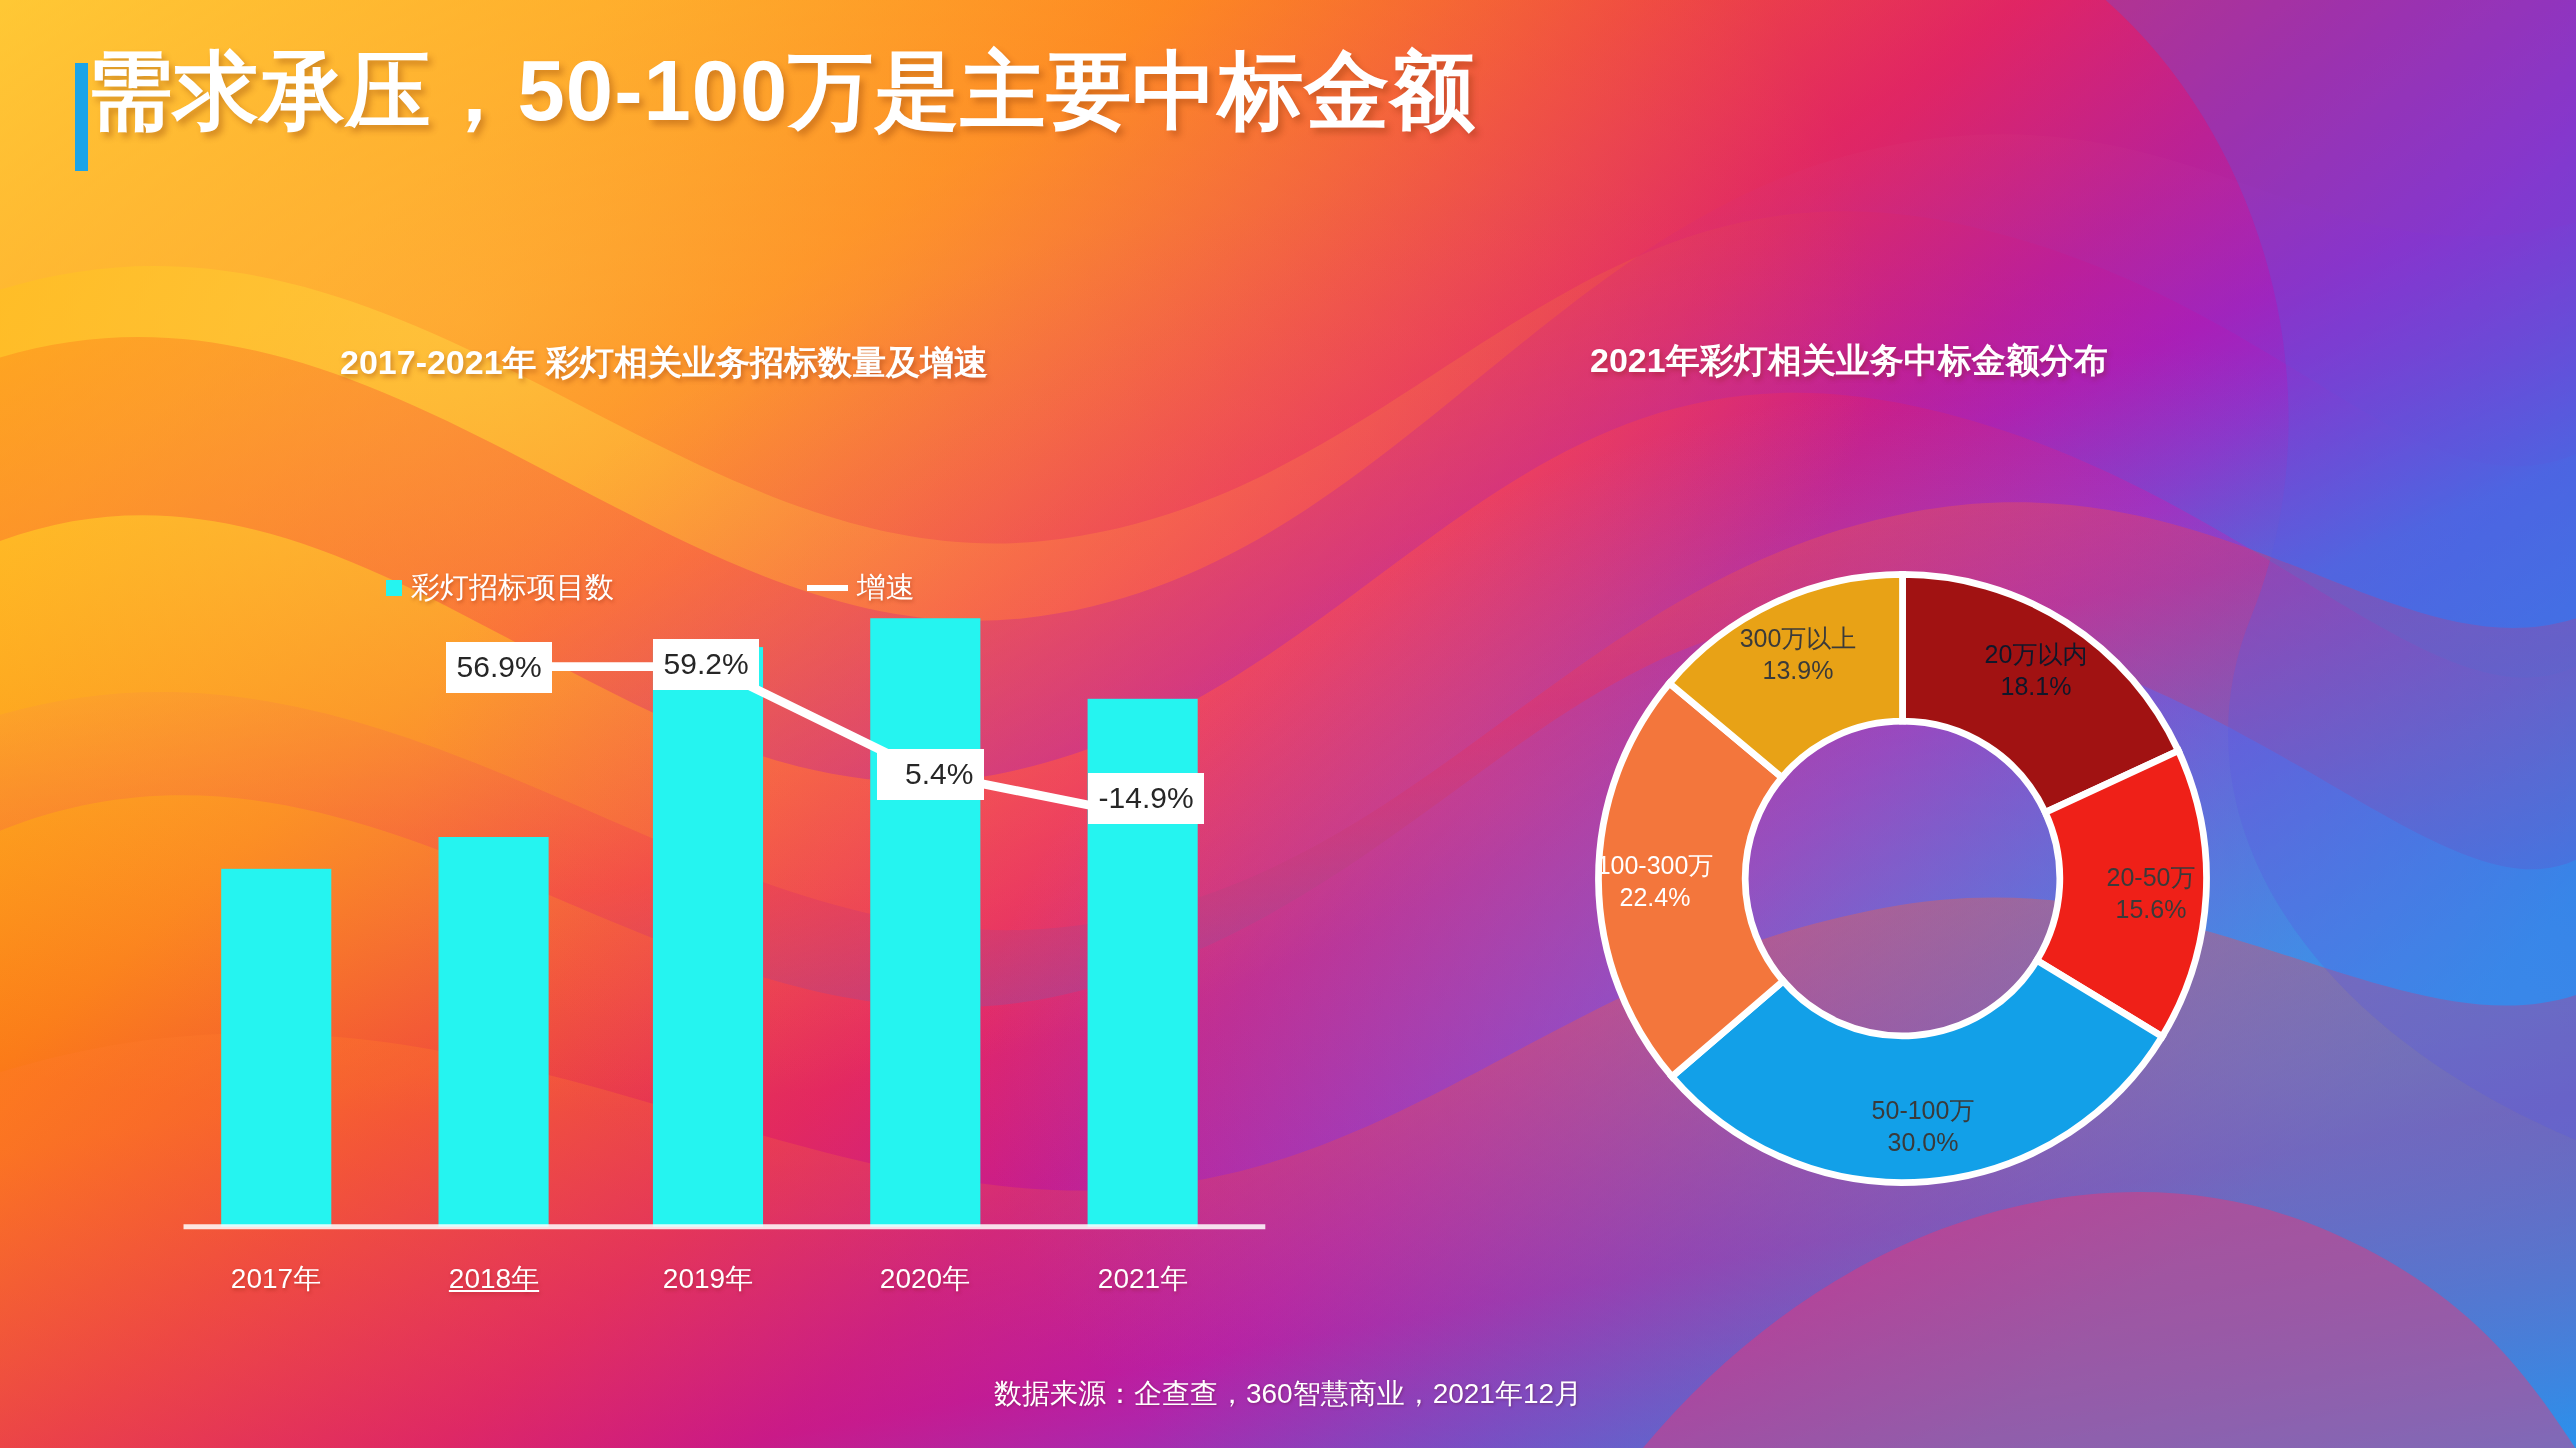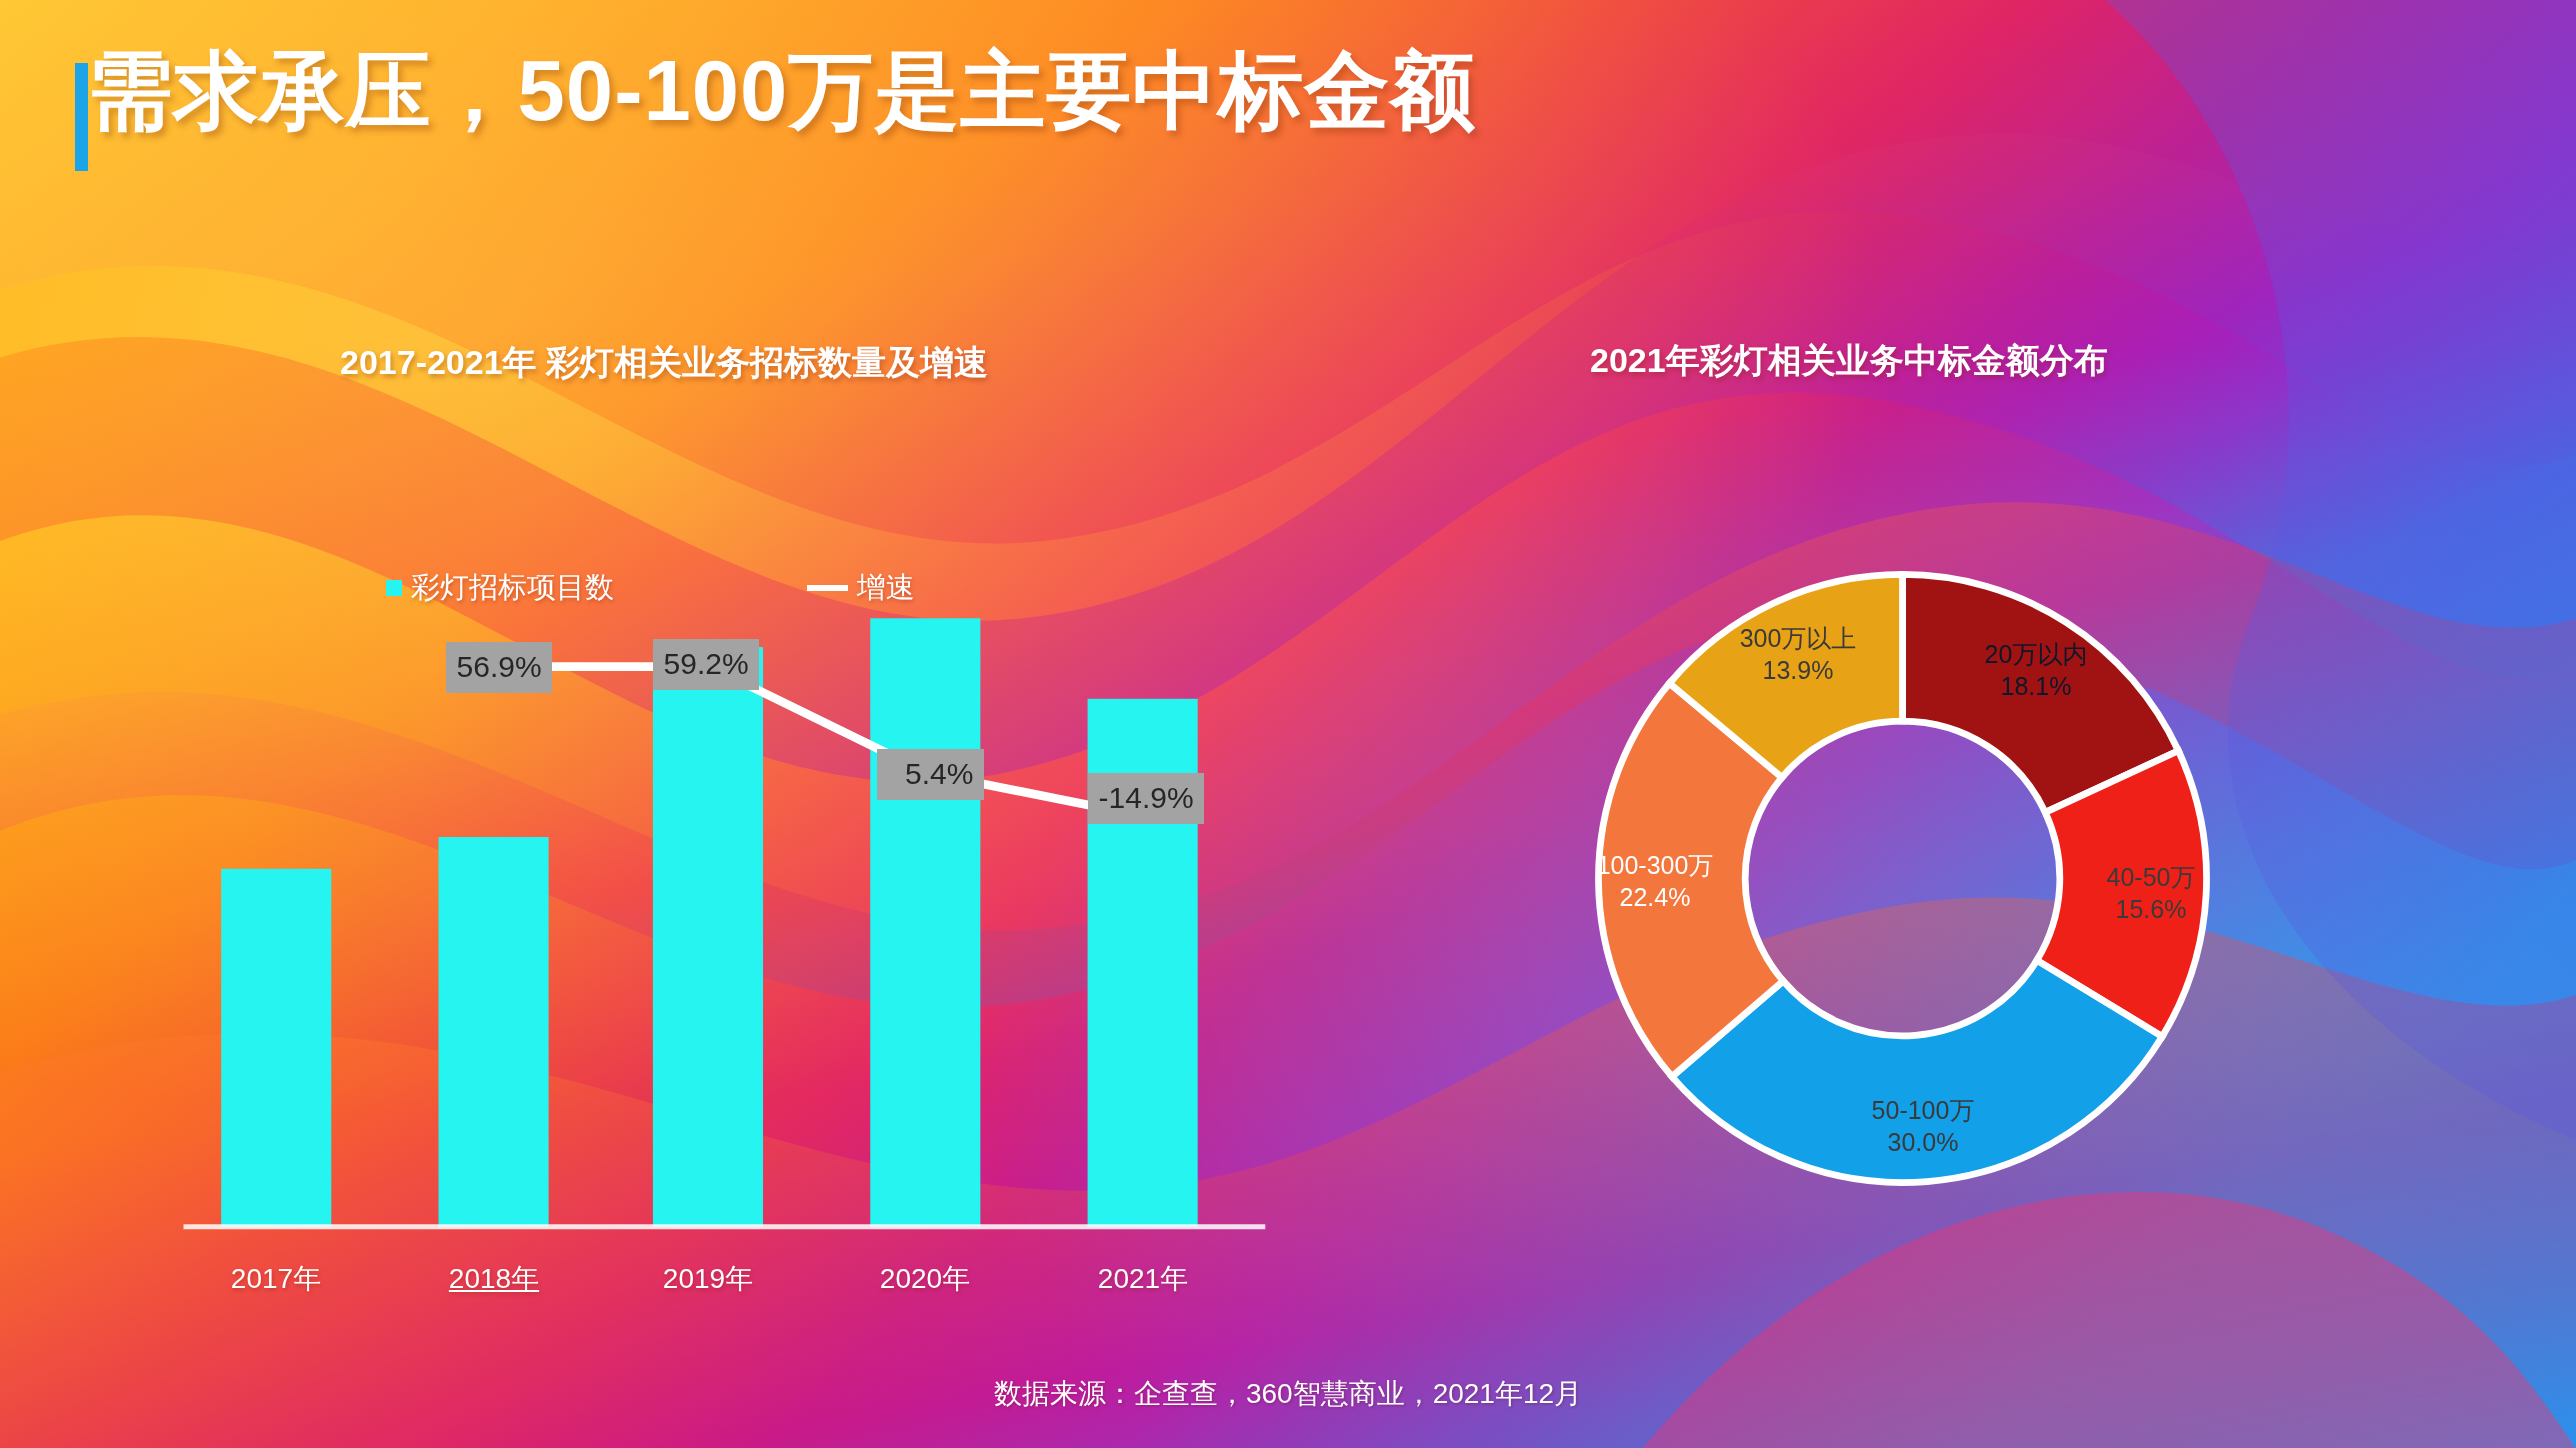--- a/index.html
+++ b/index.html
@@ -41,21 +41,21 @@
   .legend-swatch{ width:16.4px; height:16.4px; background:#25f4f0; margin-right:8.7px; flex:none;}
   .legend-line{ width:41px; height:5.8px; background:#ffffff; margin-right:8.7px; flex:none;}
   
   #bar-chart{ position:absolute; left:0; top:0; z-index:4; }
   .xlabel{
     position:absolute; z-index:5; color:#fff; font-size:28px;
     transform:translateX(-50%); white-space:nowrap;
     text-shadow:1px 1.9px 3.9px rgba(120,30,0,.35);
   }
   .growth-label{
-    position:absolute; z-index:6; background:#a3a3a3; color:#262626;
+    position:absolute; z-index:6; background:#ffffff; color:#262626;
     font-size:30px; line-height:1; padding:9.7px 10.6px 11.6px;
     white-space:nowrap;
   }
   
   #donut{ position:absolute; left:1584px; top:560px; z-index:4; }
   .donut-label{
     position:absolute; z-index:6; text-align:center; line-height:1.28;
     font-size:25px; white-space:nowrap; transform:translate(-50%,-50%);
   }
   .donut-label .pct{ display:block; }
@@ -178,20 +178,20 @@
   <g id="donut-slices">
       <path d="M330,15 A315,315 0 0 1 615.8575937304519,197.67299555028112 L477.91996120020207,261.5260262688756 A163,163 0 0 0 330,167 Z" fill="#a11212" stroke="#ffffff" stroke-width="7"></path>
       <path d="M615.8575937304519,197.67299555028112 A315,315 0 0 1 599.097390985278,493.7424629255235 L469.2472213669851,414.7302268471757 A163,163 0 0 0 477.91996120020207,261.5260262688756 Z" fill="#ef2018" stroke="#ffffff" stroke-width="7"></path>
       <path d="M599.097390985278,493.7424629255235 A315,315 0 0 1 91.11599668405267,535.3276234697769 L206.38700780793837,436.2488972240433 A163,163 0 0 0 469.2472213669851,414.7302268471757 Z" fill="#12a0e8" stroke="#ffffff" stroke-width="7"></path>
       <path d="M91.11599668405267,535.3276234697769 A315,315 0 0 1 88.5547028550547,127.69041424937603 L205.06163989007592,225.3128175322168 A163,163 0 0 0 206.38700780793837,436.2488972240433 Z" fill="#f3763c" stroke="#ffffff" stroke-width="7"></path>
       <path d="M88.5547028550547,127.69041424937603 A315,315 0 0 1 329.99999999999994,15 L329.99999999999994,167 A163,163 0 0 0 205.06163989007592,225.3128175322168 Z" fill="#e8a216" stroke="#ffffff" stroke-width="7"></path>
     </g>
 </svg>
 <div id="donut-labels">
     <div class="donut-label" style="left: 2036px; top: 670px; color: #0f172a;"><span>20万以内</span><span class="pct">18.1%</span></div>
-    <div class="donut-label" style="left: 2151px; top: 893px; color: rgb(58, 58, 58);"><span>40-50万</span><span class="pct">15.6%</span></div>
+    <div class="donut-label" style="left: 2151px; top: 893px; color: rgb(58, 58, 58);"><span>20-50万</span><span class="pct">15.6%</span></div>
     <div class="donut-label" style="left: 1923px; top: 1126px; color: rgb(58, 58, 58);"><span>50-100万</span><span class="pct">30.0%</span></div>
     <div class="donut-label" style="left: 1655px; top: 881px; color: rgb(255, 255, 255);"><span>100-300万</span><span class="pct">22.4%</span></div>
     <div class="donut-label" style="left: 1798px; top: 654px; color: rgb(58, 58, 58);"><span>300万以上</span><span class="pct">13.9%</span></div>
   </div>
 
 <div id="footer">数据来源：企查查，360智慧商业，2021年12月</div>
 
 
 </body></html>

